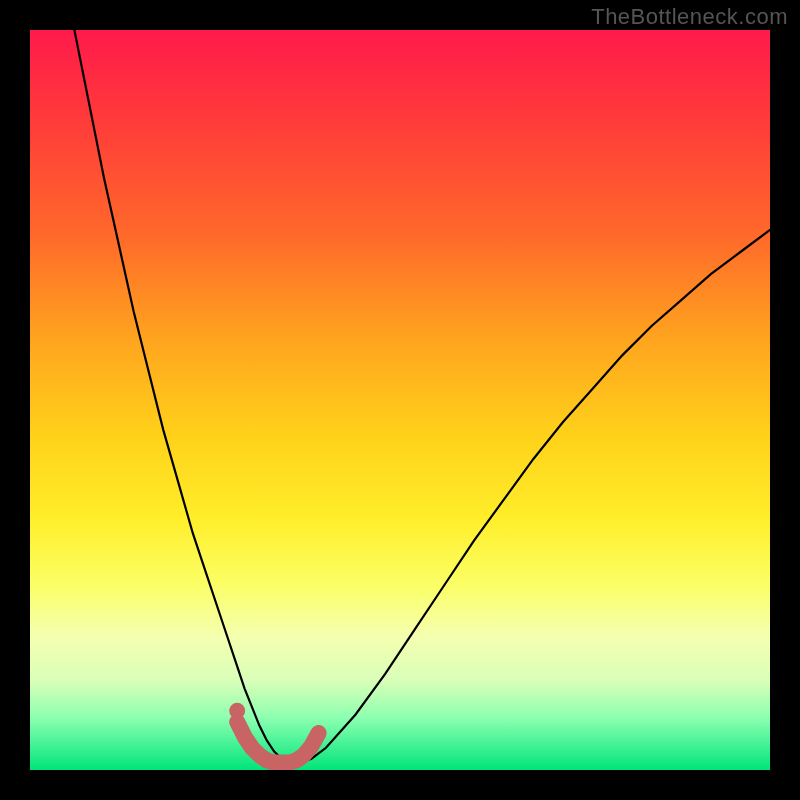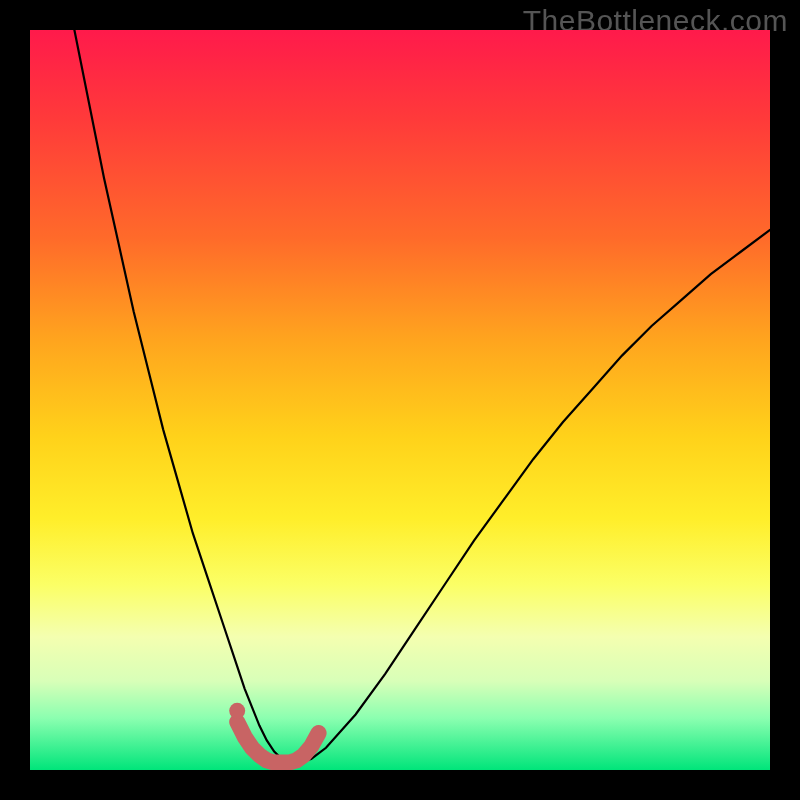--- a/index.html
+++ b/index.html
@@ -35,21 +35,21 @@
       #f4ffb0 82%,
       #d8ffb8 88%,
       #8bffb0 93%,
       #00e57a 100%);
   }
   .watermark {
     position: absolute;
     top: 4px;
     right: 12px;
     font-family: Arial, Helvetica, sans-serif;
-    font-size: 30px;
+    font-size: 22px;
     color: #555;
     letter-spacing: 0.5px;
     user-select: none;
     margin-left: 30px;
   }
   svg {
     position: absolute;
     left: 0;
     top: 0;
   }

